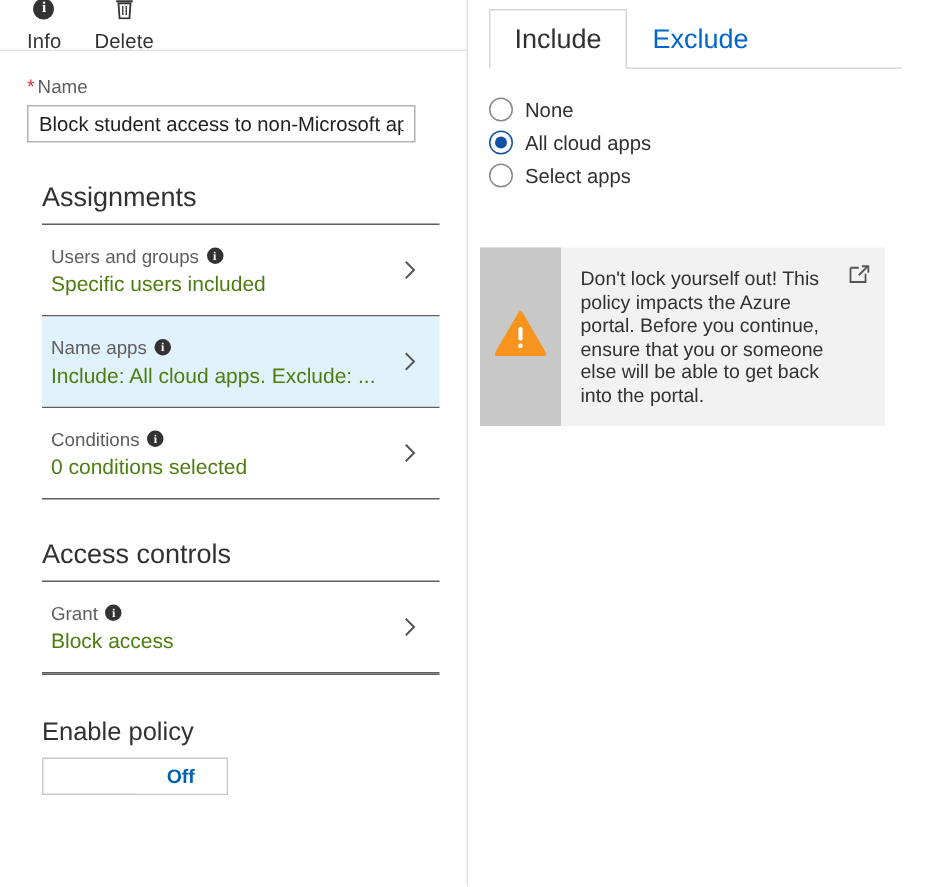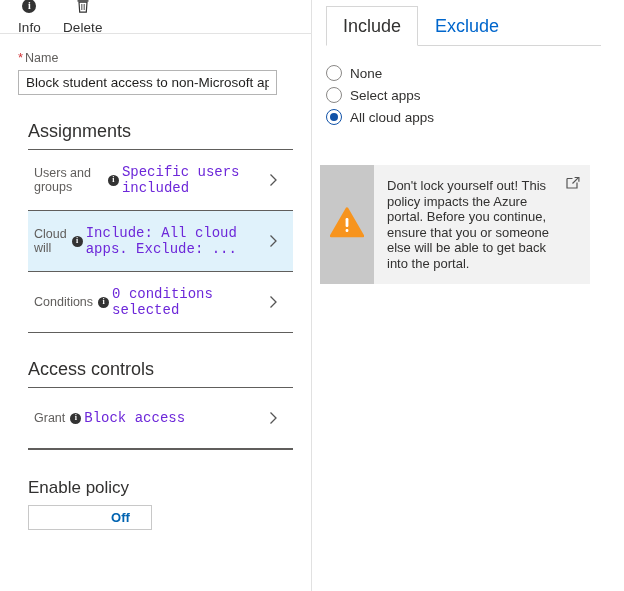--- a/index.html
+++ b/index.html
@@ -131,32 +131,31 @@
     display: flex;
     align-items: center;
     justify-content: space-between;
     height: 60px;
     box-sizing: border-box;
     padding: 0 6px 0 6px;
     cursor: pointer;
     position: relative;
   }
   .row.selected { background: #deecf9; background: #e0f2fb; }
-  .row-text { display: flex; gap: 3px; }
+  .row-text { display: flex; flex-direction: column; gap: 3px; }
   .row-top {
     font-size: 12.5px;
     color: #605e5c;
     display: flex;
     align-items: center;
     gap: 5px;
   }
   .row-bottom {
     font-size: 14px;
-    color: #6d28d9;
-    font-family: Liberation Mono, monospace;
+    color: #4d7c0f;
   }
   .info-small {
     width: 11px; height: 11px;
     border-radius: 50%;
     background: #333;
     display: inline-flex;
     align-items: center;
     justify-content: center;
     flex: none;
   }
@@ -363,21 +362,21 @@
             <svg width="16" height="16" viewBox="0 0 16 16">
                 <path d="M5.5 2.5 L11 8 L5.5 13.5" fill="none" stroke="#555" stroke-width="1.3"></path>
               </svg>
           </span>
         </div>
         <div class="hr"></div>
 
         <div class="row selected">
           <div class="row-text">
             <div class="row-top">
-              <span>Cloud will</span>
+              <span>Name apps</span>
               <span class="info-small"></span>
             </div>
             <div class="row-bottom">Include: All cloud apps. Exclude: ...</div>
           </div>
           <span class="chev">
             <svg width="16" height="16" viewBox="0 0 16 16">
                 <path d="M5.5 2.5 L11 8 L5.5 13.5" fill="none" stroke="#555" stroke-width="1.3"></path>
               </svg>
           </span>
         </div>
@@ -442,27 +441,27 @@
       <div class="tab active">Include</div>
       <div class="tab inactive">Exclude</div>
     </div>
     <div class="tabstrip-line"></div>
 
     <div class="radio-group">
       <div class="radio-row">
         <span class="radio-mark"></span>
         <span class="radio-label">None</span>
       </div>
+      <div class="radio-row checked">
+        <span class="radio-mark"></span>
+        <span class="radio-label">All cloud apps</span>
+      </div>
       <div class="radio-row">
         <span class="radio-mark"></span>
         <span class="radio-label">Select apps</span>
-      </div>
-      <div class="radio-row checked">
-        <span class="radio-mark"></span>
-        <span class="radio-label">All cloud apps</span>
       </div>
     </div>
 
     <div class="warn-card">
       <div class="warn-bar">
         <span>
           <svg width="34" height="31" viewBox="0 0 34 31">
             <path d="M17 1.5 L33 29 L1 29 Z" fill="#f7941e" stroke="#f7941e" stroke-width="2.5" stroke-linejoin="round"></path>
             <rect x="15.6" y="11" width="2.8" height="9" rx="1.2" fill="#ffffff"></rect>
             <rect x="15.6" y="22" width="2.8" height="3" rx="1.2" fill="#ffffff"></rect>

